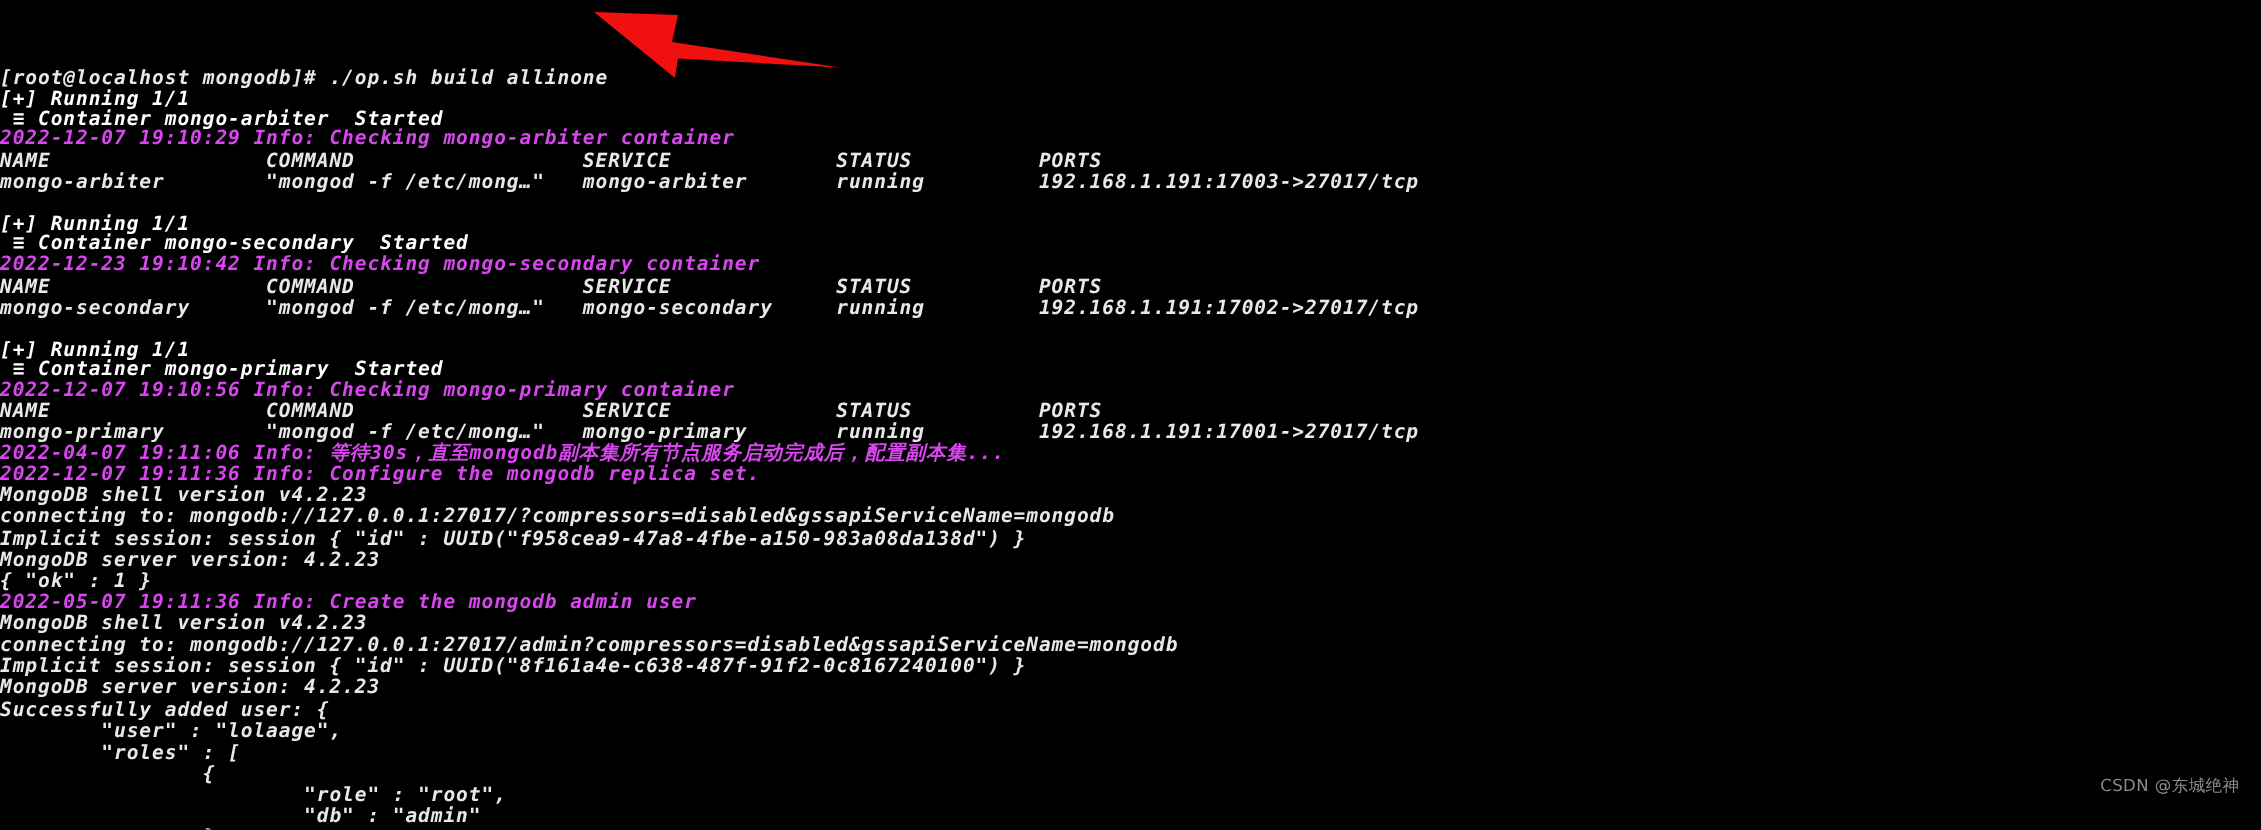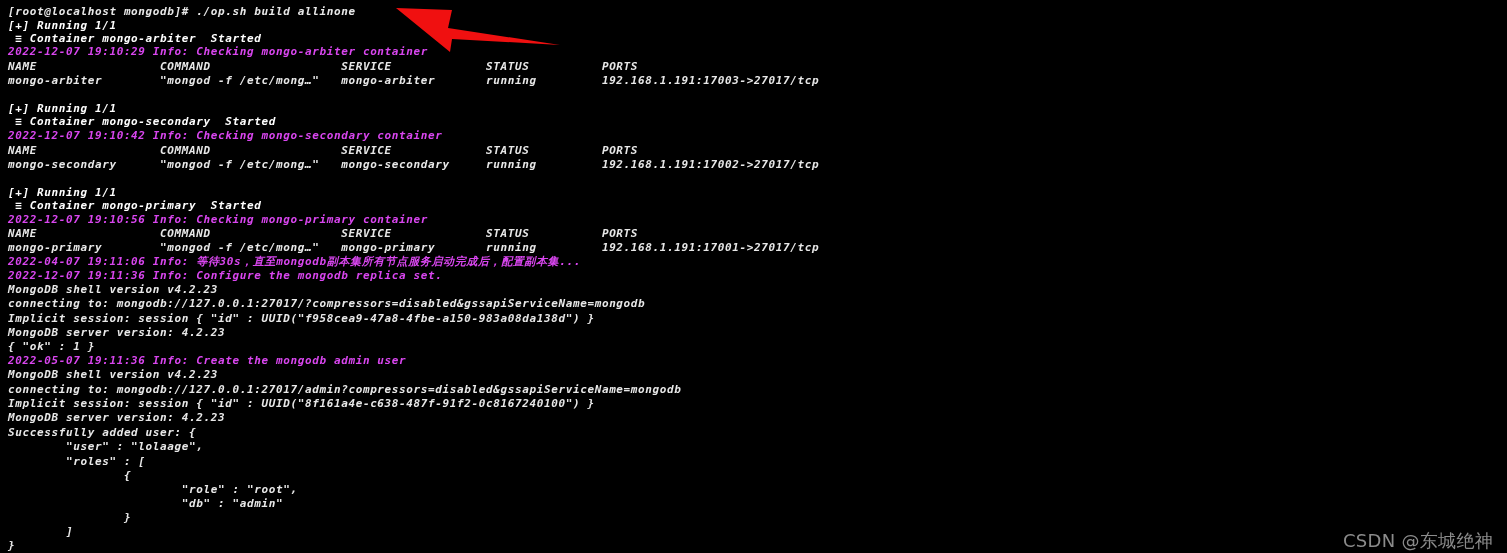--- a/index.html
+++ b/index.html
@@ -15,70 +15,71 @@
   }
   #terminal {
     position: relative;
     width: 1507px;
     height: 553px;
     background: #000000;
     padding: 0;
   }
   .term-line {
     position: absolute;
-    left: 8px;
+    left: 0;
     white-space: pre;
     font-family: "DejaVu Sans Mono", "Liberation Mono", monospace;
-    font-size: 11px;
+    font-size: 13px;
     font-style: italic;
     font-weight: bold;
     letter-spacing: 0.62px;
     line-height: 14px;
     height: 14px;
+    margin-top: 41px;
   }
   .c-white  { color: #e8e8e8; }
   .c-blue   { color: #ffffff; }
   .c-green  { color: #d946ef; }
 
   #arrow-layer {
     position: absolute;
     left: 0;
     top: 0;
     width: 1507px;
     height: 553px;
     pointer-events: none;
   }
   #watermark {
     position: absolute;
     right: 14px;
-    bottom: 0;
+    bottom: 22px;
     color: #8b8b8b;
     font-family: "DejaVu Sans", "Liberation Sans", sans-serif;
-    font-size: 18px;
+    font-size: 11px;
     font-style: normal;
     font-weight: normal;
     letter-spacing: 0.3px;
     white-space: pre;
   }
 </style>
 </head>
 <body>
 
 <div id="terminal" style="background: rgb(0, 0, 0);">
 
   <div id="lines-host">
       <div class="term-line c-white" style="top: 5px;">[root@localhost mongodb]# ./op.sh build allinone</div>
       <div class="term-line c-blue" style="top: 19px;">[+] Running 1/1</div>
       <div class="term-line c-blue" style="top: 32px;"> ≡ Container mongo-arbiter  Started</div>
       <div class="term-line c-green" style="top: 45px;">2022-12-07 19:10:29 Info: Checking mongo-arbiter container</div>
       <div class="term-line c-white" style="top: 60px;">NAME                 COMMAND                  SERVICE             STATUS          PORTS</div>
       <div class="term-line c-white" style="top: 74px;">mongo-arbiter        "mongod -f /etc/mong…"   mongo-arbiter       running         192.168.1.191:17003-&gt;27017/tcp</div>
       <div class="term-line c-blue" style="top: 102px;">[+] Running 1/1</div>
       <div class="term-line c-blue" style="top: 115px;"> ≡ Container mongo-secondary  Started</div>
-      <div class="term-line c-green" style="top: 129px;">2022-12-07 19:10:42 Info: Checking mongo-secondary container</div>
+      <div class="term-line c-green" style="top: 129px;">2022-12-23 19:10:42 Info: Checking mongo-secondary container</div>
       <div class="term-line c-white" style="top: 144px;">NAME                 COMMAND                  SERVICE             STATUS          PORTS</div>
       <div class="term-line c-white" style="top: 158px;">mongo-secondary      "mongod -f /etc/mong…"   mongo-secondary     running         192.168.1.191:17002-&gt;27017/tcp</div>
       <div class="term-line c-blue" style="top: 186px;">[+] Running 1/1</div>
       <div class="term-line c-blue" style="top: 199px;"> ≡ Container mongo-primary  Started</div>
       <div class="term-line c-green" style="top: 213px;">2022-12-07 19:10:56 Info: Checking mongo-primary container</div>
       <div class="term-line c-white" style="top: 227px;">NAME                 COMMAND                  SERVICE             STATUS          PORTS</div>
       <div class="term-line c-white" style="top: 241px;">mongo-primary        "mongod -f /etc/mong…"   mongo-primary       running         192.168.1.191:17001-&gt;27017/tcp</div>
       <div class="term-line c-green" style="top: 255px;">2022-04-07 19:11:06 Info: 等待30s，直至mongodb副本集所有节点服务启动完成后，配置副本集...</div>
       <div class="term-line c-green" style="top: 269px;">2022-12-07 19:11:36 Info: Configure the mongodb replica set.</div>
       <div class="term-line c-white" style="top: 283px;">MongoDB shell version v4.2.23</div>

